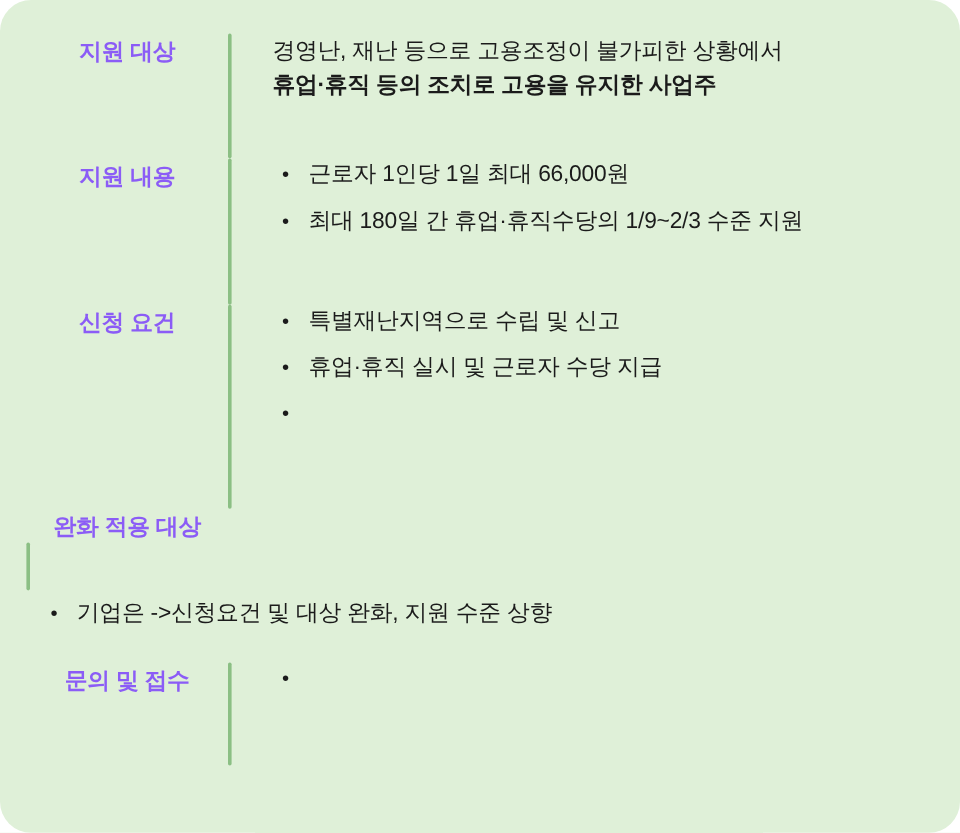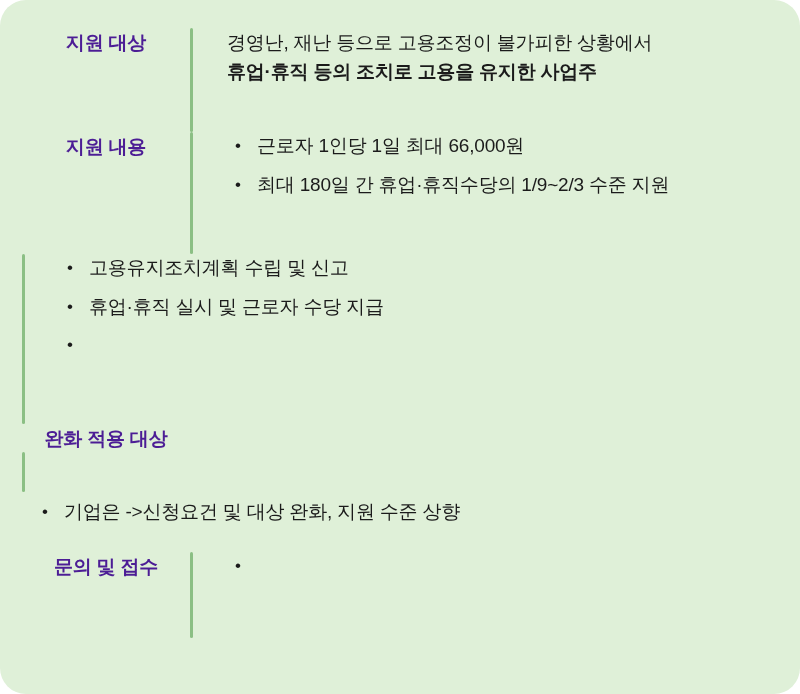--- a/index.html
+++ b/index.html
@@ -28,21 +28,21 @@
     display: flex;
     align-items: flex-start;
     width: 100%;
   }
   .label {
     width: 168px;
     min-width: 168px;
     text-align: center;
     font-weight: bold;
     font-size: 19px;
-    color: #4c1d95;
+    color: #8b5cf6;
     letter-spacing: -0.2px;
     padding-top: 2px;
     box-sizing: border-box;
   }
   .divider {
     width: 3px;
     background: #8bbf84;
     align-self: stretch;
     margin-right: 22px;
     border-radius: 2px;
@@ -131,26 +131,27 @@
         </li>
         <li>
           <span class="dot">•</span>
           <span>최대 180일 간 휴업·휴직수당의 1/9~2/3 수준 지원</span>
         </li>
       </ul>
     </div>
   </div>
 
   <div class="row row-2 r2">
+    <div class="label">신청 요건</div>
     <div class="divider" style="background: rgb(139, 191, 132);"></div>
     <div class="content">
       <ul class="bullets">
         <li>
           <span class="dot">•</span>
-          <span>고용유지조치계획 수립 및 신고</span>
+          <span>특별재난지역으로 수립 및 신고</span>
         </li>
         <li>
           <span class="dot">•</span>
           <span>휴업·휴직 실시 및 근로자 수당 지급</span>
         </li>
         <li>
           <span class="dot">•</span>
         </li>
       </ul>
     </div>

